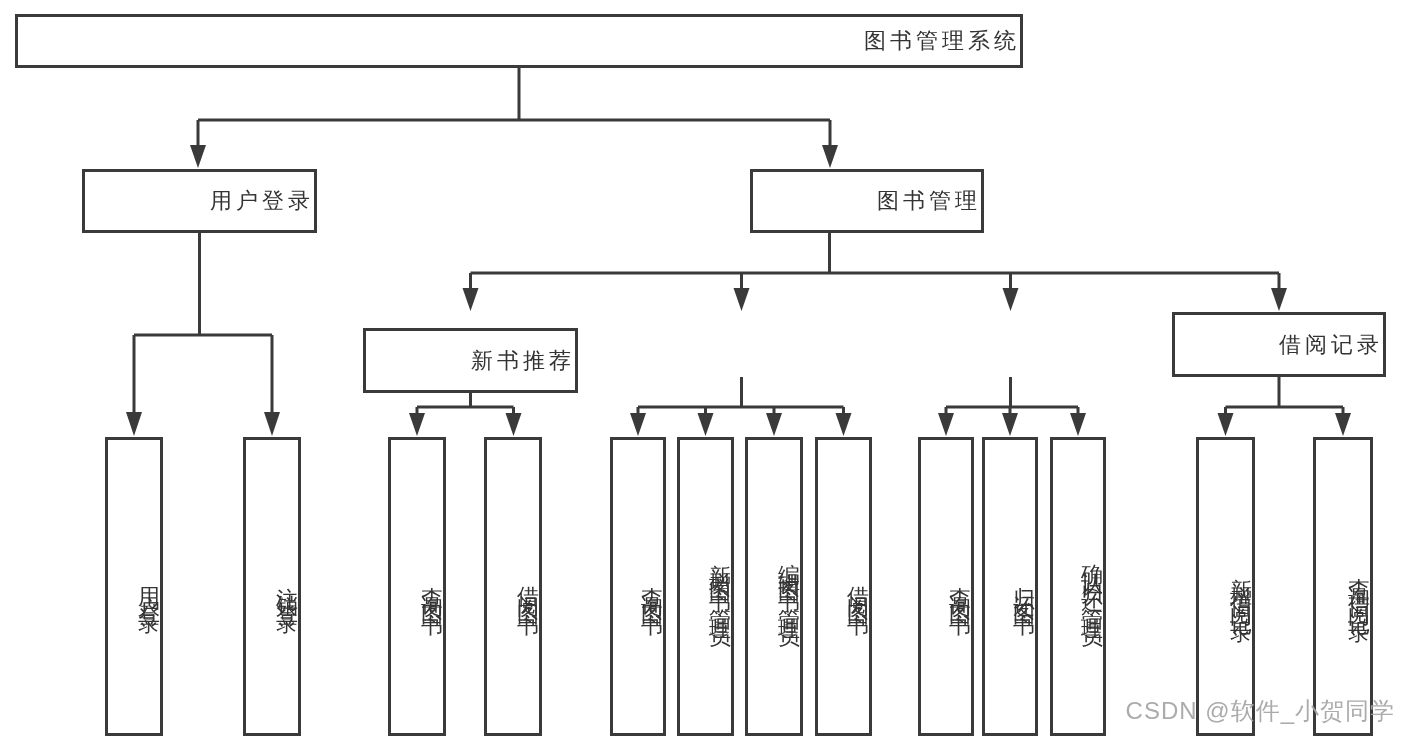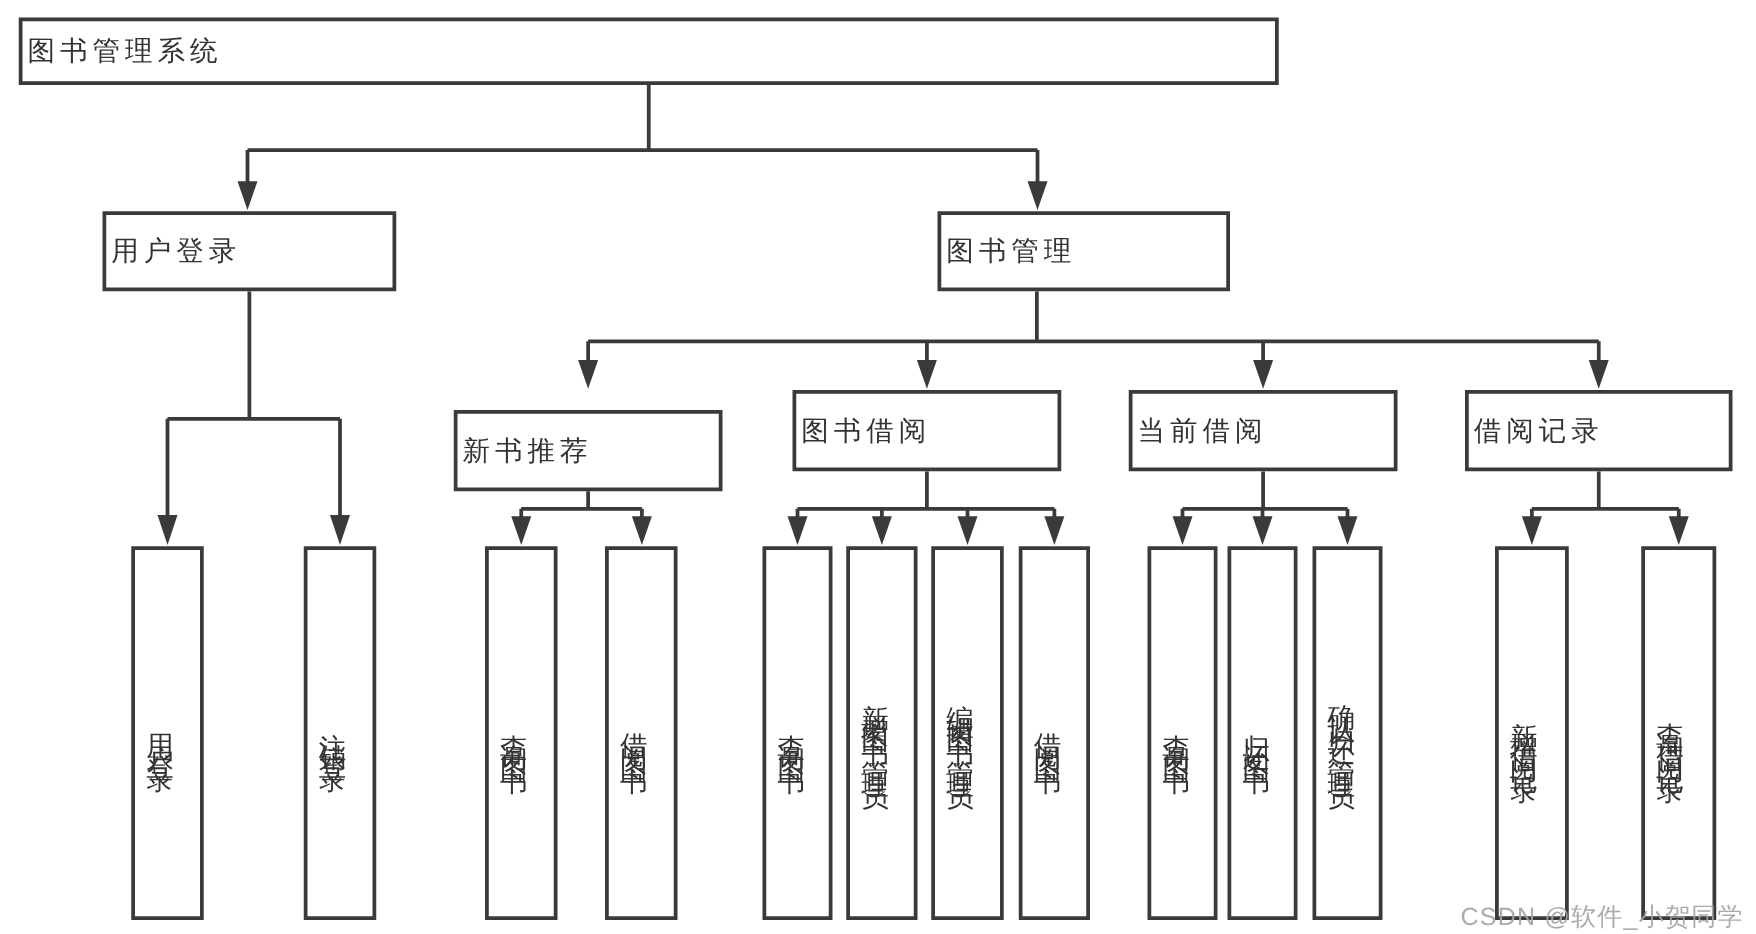--- a/index.html
+++ b/index.html
@@ -21,21 +21,21 @@
     width: 1405px; height: 747px;
     z-index: 1;
   }
   .box {
     position: absolute;
     box-sizing: border-box;
     background: #ffffff;
     border: 3px solid #3a3a3a;
     display: flex;
     align-items: center;
-    justify-content: flex-start;
+    justify-content: flex-end;
     z-index: 2;
     color: #333333;
   }
   .h-label {
     font-size: 22px;
     letter-spacing: 4px;
     white-space: nowrap;
     line-height: 1;
     text-indent: 4px; 
   }
@@ -66,23 +66,23 @@
   .l-3c { left: 745px; width: 58px; }
   .l-3d { left: 815px; width: 57px; }
   .l-4a { left: 918px; width: 56px; }
   .l-4b { left: 982px; width: 56px; }
   .l-4c { left: 1050px; width: 56px; }
   .l-5a { left: 1196px; width: 59px; }
   .l-5b { left: 1313px; width: 60px; }
   #watermark {
     position: absolute;
     right: 10px;
-    bottom: 0;
+    bottom: 20px;
     z-index: 5;
-    font-size: 20px;
+    font-size: 24px;
     letter-spacing: 1px;
     color: rgba(164, 164, 164, 0.92);
     white-space: nowrap;
   }
 </style>
 </head>
 <body>
 
 <div id="canvas">
 
@@ -140,26 +140,20 @@
   <div class="box n-login">
     <span class="h-label">用户登录</span>
   </div>
   <div class="box n-mgmt">
     <span class="h-label">图书管理</span>
   </div>
 
   <div class="box n-rec">
     <span class="h-label">新书推荐</span>
   </div>
-  <div class="box n-borrow">
-    <span class="h-label">图书借阅</span>
-  </div>
-  <div class="box n-cur">
-    <span class="h-label">当前借阅</span>
-  </div>
   <div class="box n-record">
     <span class="h-label">借阅记录</span>
   </div>
 
   <div class="box leaf l-1a">
     <span class="v-label">用户登录</span>
   </div>
   <div class="box leaf l-1b">
     <span class="v-label">注销登录</span>
   </div>

